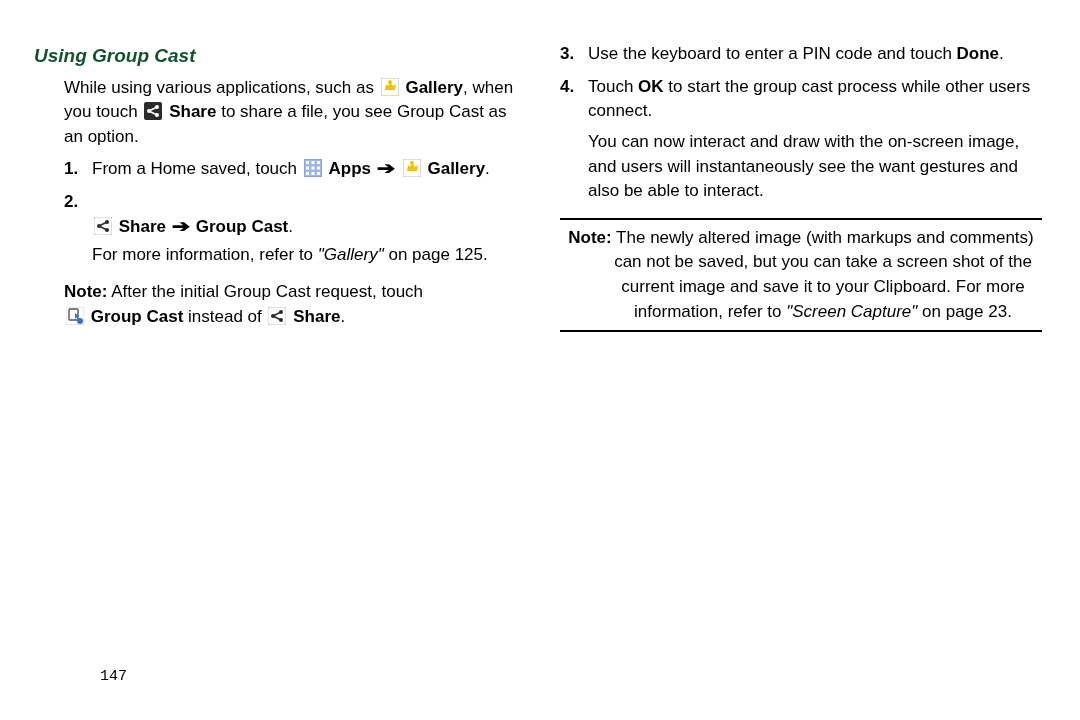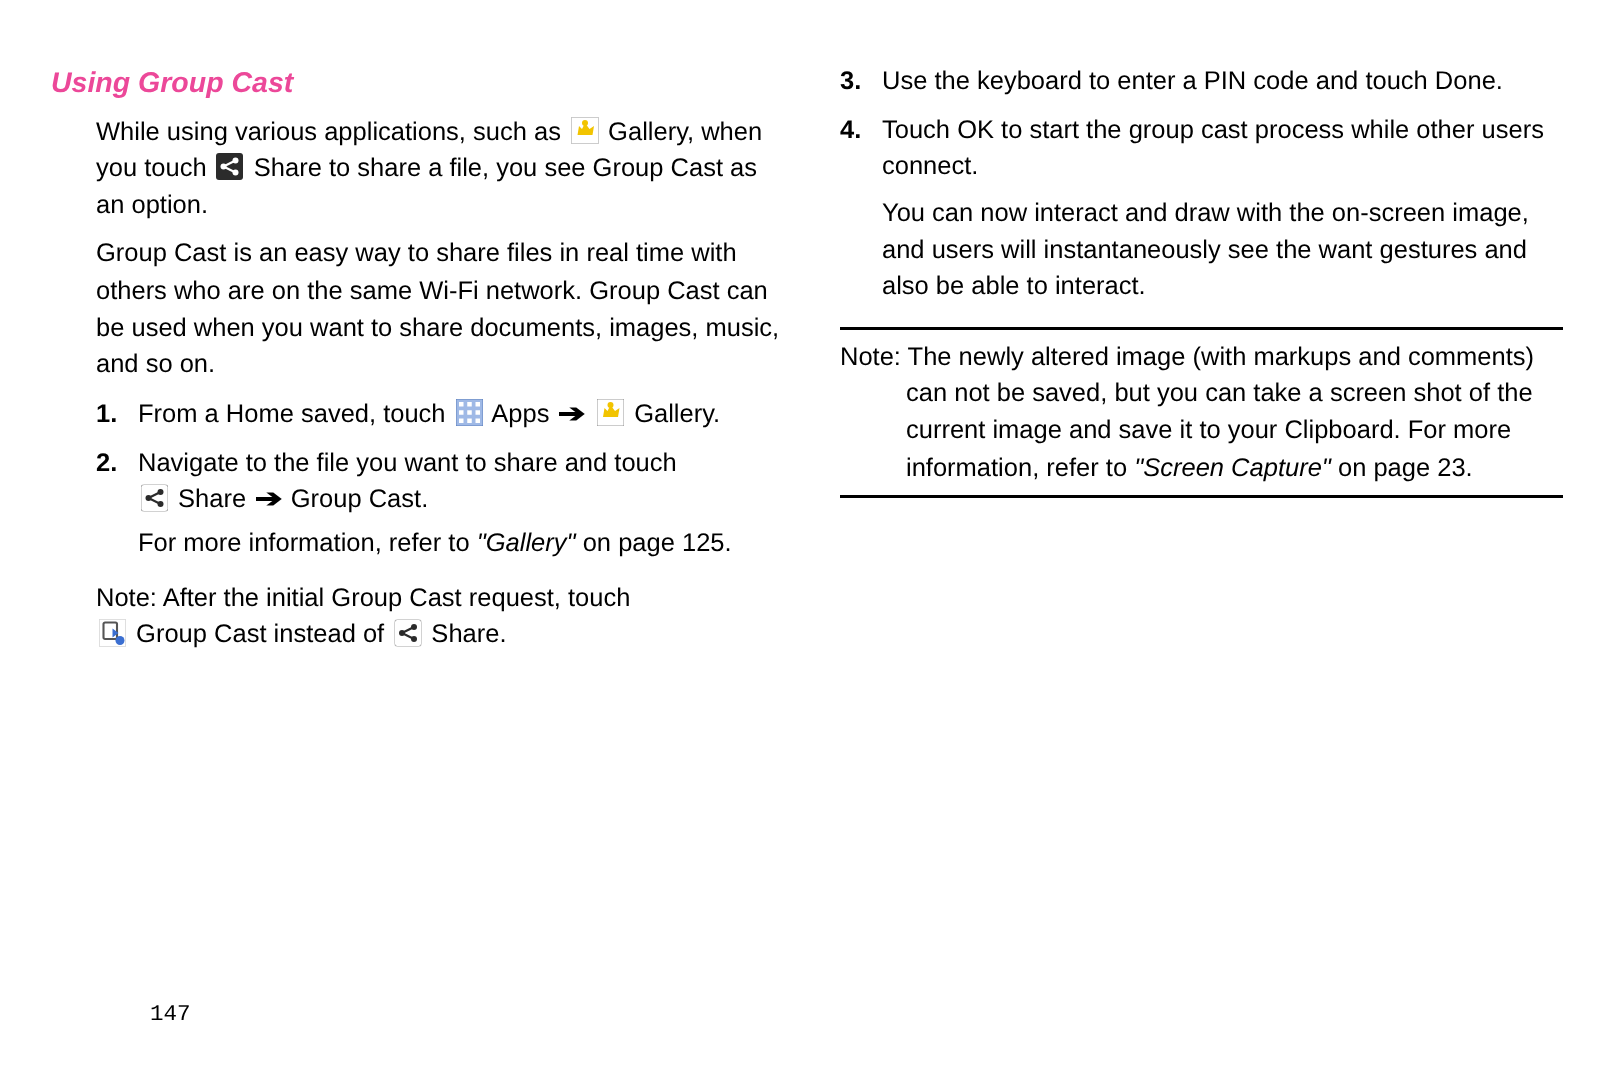--- a/index.html
+++ b/index.html
@@ -23,21 +23,21 @@
   .col {
     width: 50%;
     box-sizing: border-box;
   }
   .col-left  { padding-right: 20px; padding-left: 30px; }
   .col-right { padding-left: 20px; padding-right: 4px; }
 
   .heading {
     font-weight: 700;
     font-style: italic;
-    color: #ec4899;
+    color: #14532d;
     font-size: 19px;
     margin-bottom: 6px;
     margin-left: -30px;
   }
 
   p { margin: 0 0 8px 0; }
 
   ol.steps {
     list-style: none;
     padding: 0;
@@ -46,21 +46,21 @@
   ol.steps > li {
     position: relative;
     padding-left: 28px;
     margin: 0 0 8px 0;
   }
   ol.steps > li .num {
     position: absolute;
     left: 0;
     font-weight: 700;
   }
-  .bold { font-weight: 400; }
+  .bold { font-weight: 700; }
   .ital { font-style: italic; }
 
   
   .ic {
     display: inline-block;
     vertical-align: -3px;
     margin: 0 2px;
   }
   .ic svg { display: block; }
 
@@ -75,20 +75,21 @@
     border-top: 2px solid #000;
     border-bottom: 2px solid #000;
     padding: 6px 0 6px 0;
     margin-top: 14px;
   }
 
   .note-ind {
     padding-left: 44px;
     text-indent: -44px;
     margin: 0;
+    text-align: center;
   }
 
   .pagenum {
     position: absolute;
     left: 100px;
     top: 666px;
     font-size: 15px;
     font-family: Liberation Mono, monospace;
   }
   .wrap { position: relative; width:1080px; height:720px; }
@@ -153,39 +154,38 @@
       <span class="ic"><svg width="18" height="18">
               <use href="#svg-gallery"></use>
             </svg></span>
       <span class="bold">Gallery</span><span>, when you touch </span>
       <span class="ic"><svg width="18" height="18">
               <use href="#svg-share"></use>
             </svg></span>
       <span class="bold">Share</span><span> to share a file, you see Group Cast as an option.</span>
     </p>
 
-    <p>Group Cast is an easy way to share files in real time with others who are on the same Wi-Fi network. Group Cast can be used when you want to share documents, images, music, and so on.</p>
 
     <ol class="steps">
       <li>
         <span class="num">1.</span>
         <span>From a Home saved, touch </span>
         <span class="ic"><svg width="18" height="18">
                 <use href="#svg-apps"></use>
               </svg></span>
         <span class="bold">Apps</span>
         <span class="arrow">➔</span>
         <span class="ic"><svg width="18" height="18">
                 <use href="#svg-gallery"></use>
               </svg></span>
         <span class="bold">Gallery</span><span>.</span>
       </li>
       <li>
         <span class="num">2.</span>
-        <span>Navigate to the file you want to share and touch </span><br>
+        <br>
         <span class="ic"><svg width="18" height="18">
                 <use href="#svg-share-w"></use>
               </svg></span>
         <span class="bold">Share</span>
         <span class="arrow bold">➔</span>
         <span class="bold">Group Cast</span><span>.</span>
         <div style="height:4px"></div>
         <span>For more information, refer to </span><span class="ital">"Gallery"</span><span> on page 125.</span>
       </li>
     </ol>

